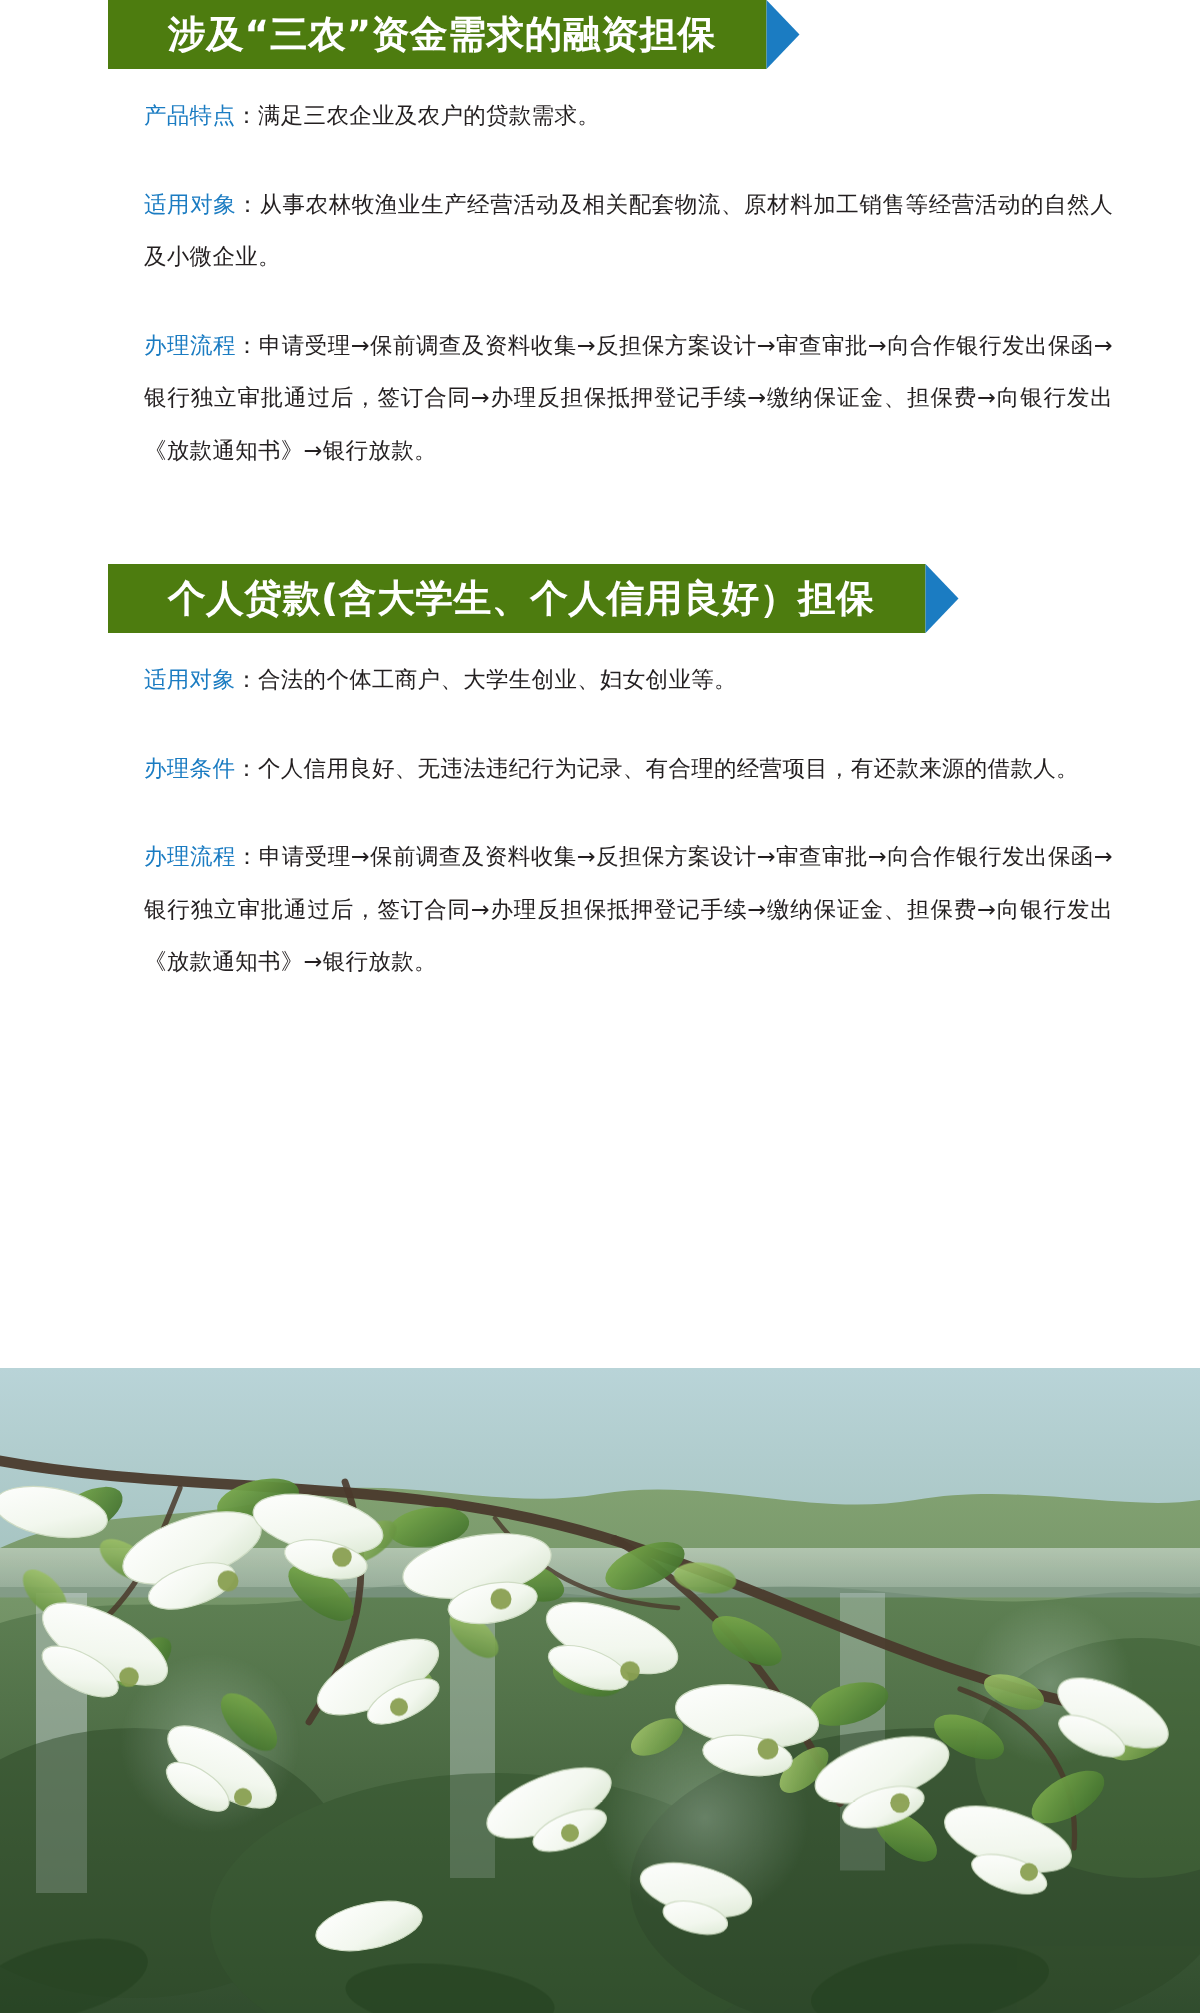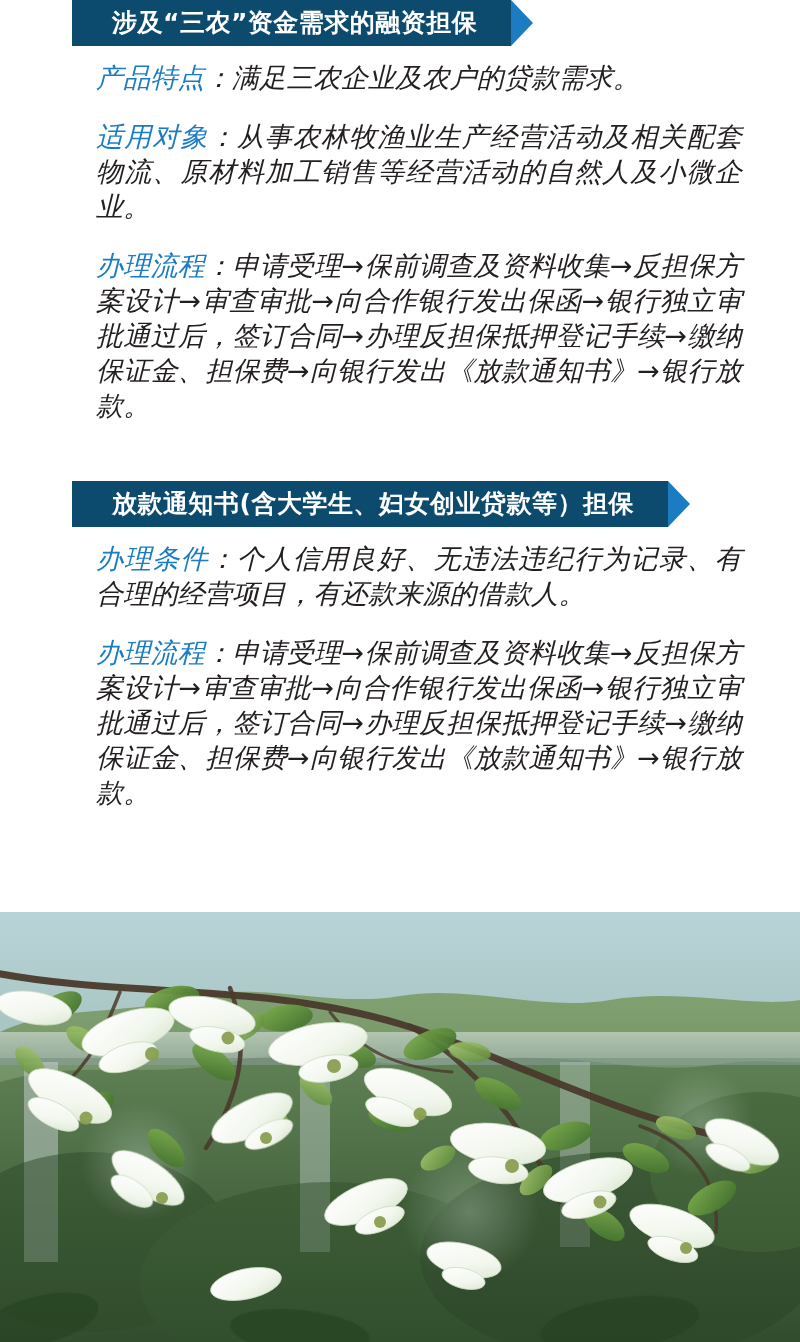--- a/index.html
+++ b/index.html
@@ -25,21 +25,21 @@
 
   
   .banner-wrap {
     position: relative;
     height: 60px;
     margin: 0 0 0 0;
   }
   .banner {
     position: relative;
     display: inline-block;
-    background: #0c4a6e;
+    background: #4d7c0f;
     height: 46px;
     line-height: 46px;
     padding: 0 34px 0 40px;
     color: #ffffff;
     font-size: 25px;
     font-weight: bold;
     letter-spacing: 0.5px;
     white-space: nowrap;
   }
   .banner::after {
@@ -54,27 +54,26 @@
     border-bottom: 23px solid transparent;
   }
   .banner-1 { margin-left: 72px; }
   .banner-2 { margin-left: 72px; }
 
   
   .content {
     padding: 0 58px 0 96px;
   }
   .para {
-    font-size: 27px;
+    font-size: 15px;
     line-height: 35px;
     color: #231f20;
     margin: 0 0 24px 0;
     text-align: justify;
     letter-spacing: 0.2px;
-    font-style: italic;
   }
   .para .lbl {
     color: #1b7cc2;
   }
   .para .colon {
     color: #231f20;
   }
 
   
   .photo {
@@ -109,25 +108,28 @@
 
 
     <p class="para">
       <span class="lbl">办理流程</span><span class="colon">：</span><span>申请受理→保前调查及资料收集→反担保方案设计→审查审批→向合作银行发出保函→银行独立审批通过后，签订合同→办理反担保抵押登记手续→缴纳保证金、担保费→向银行发出《放款通知书》→银行放款。</span>
     </p>
   </div>
 
   <div class="sec-gap"></div>
 
   <div class="banner-wrap">
-    <div class="banner banner-2">放款通知书(含大学生、妇女创业贷款等）担保</div>
+    <div class="banner banner-2">个人贷款(含大学生、个人信用良好）担保</div>
   </div>
 
   <div class="content">
 
+    <p class="para">
+      <span class="lbl">适用对象</span><span class="colon">：</span><span>合法的个体工商户、大学生创业、妇女创业等。</span>
+    </p>
 
     <p class="para">
       <span class="lbl">办理条件</span><span class="colon">：</span><span>个人信用良好、无违法违纪行为记录、有合理的经营项目，有还款来源的借款人。</span>
     </p>
 
     <p class="para">
       <span class="lbl">办理流程</span><span class="colon">：</span><span>申请受理→保前调查及资料收集→反担保方案设计→审查审批→向合作银行发出保函→银行独立审批通过后，签订合同→办理反担保抵押登记手续→缴纳保证金、担保费→向银行发出《放款通知书》→银行放款。</span>
     </p>
   </div>
 

